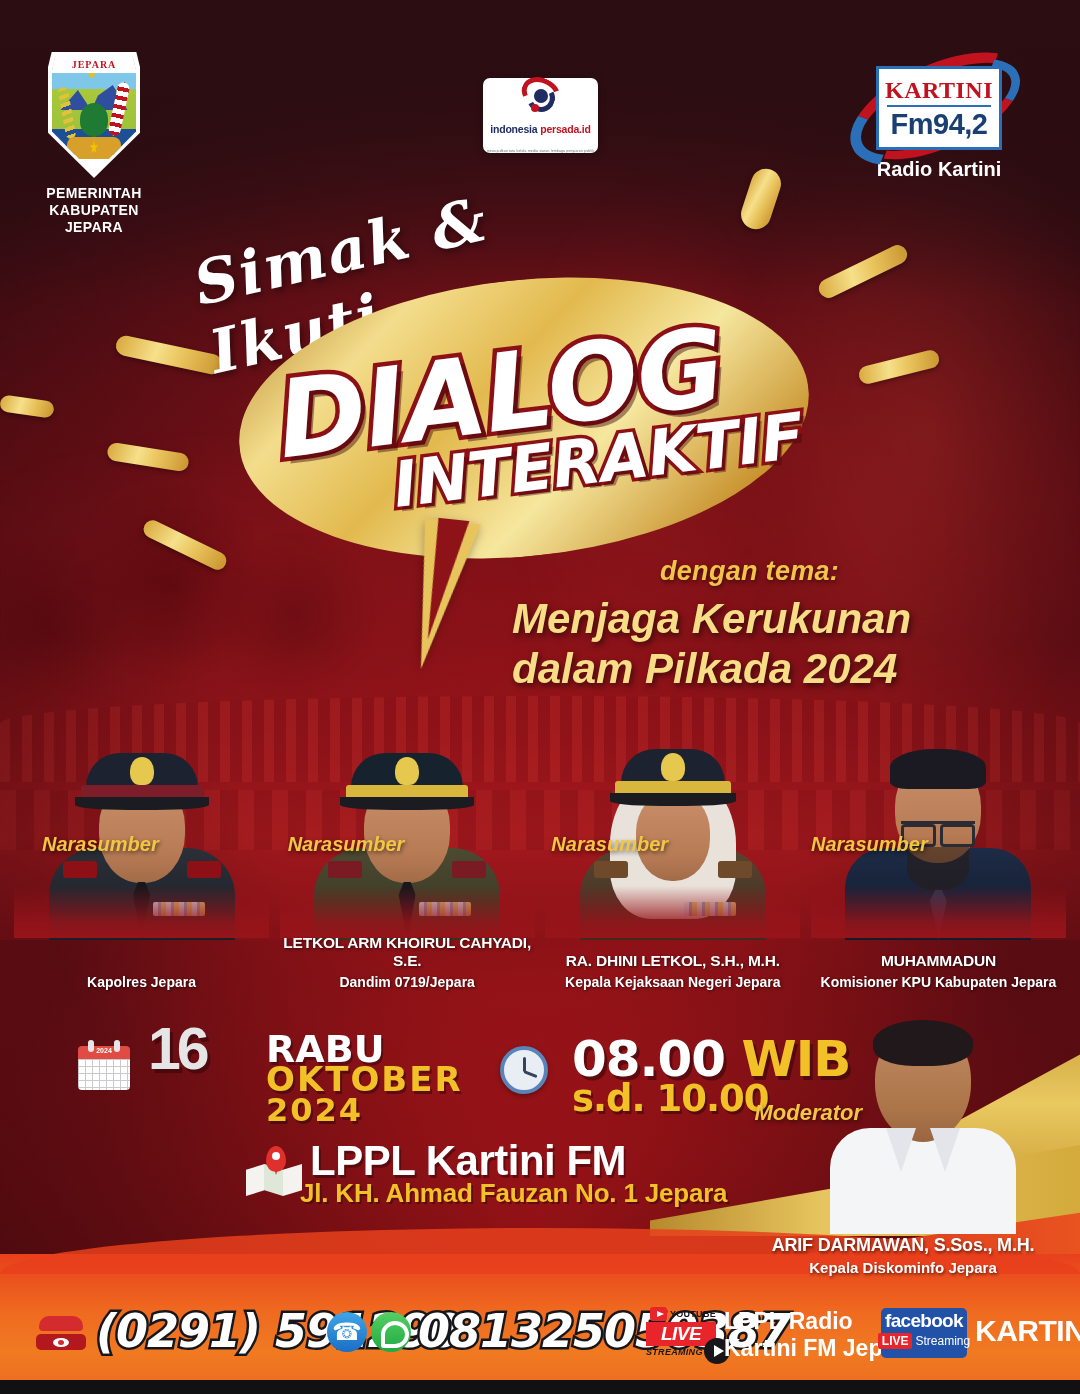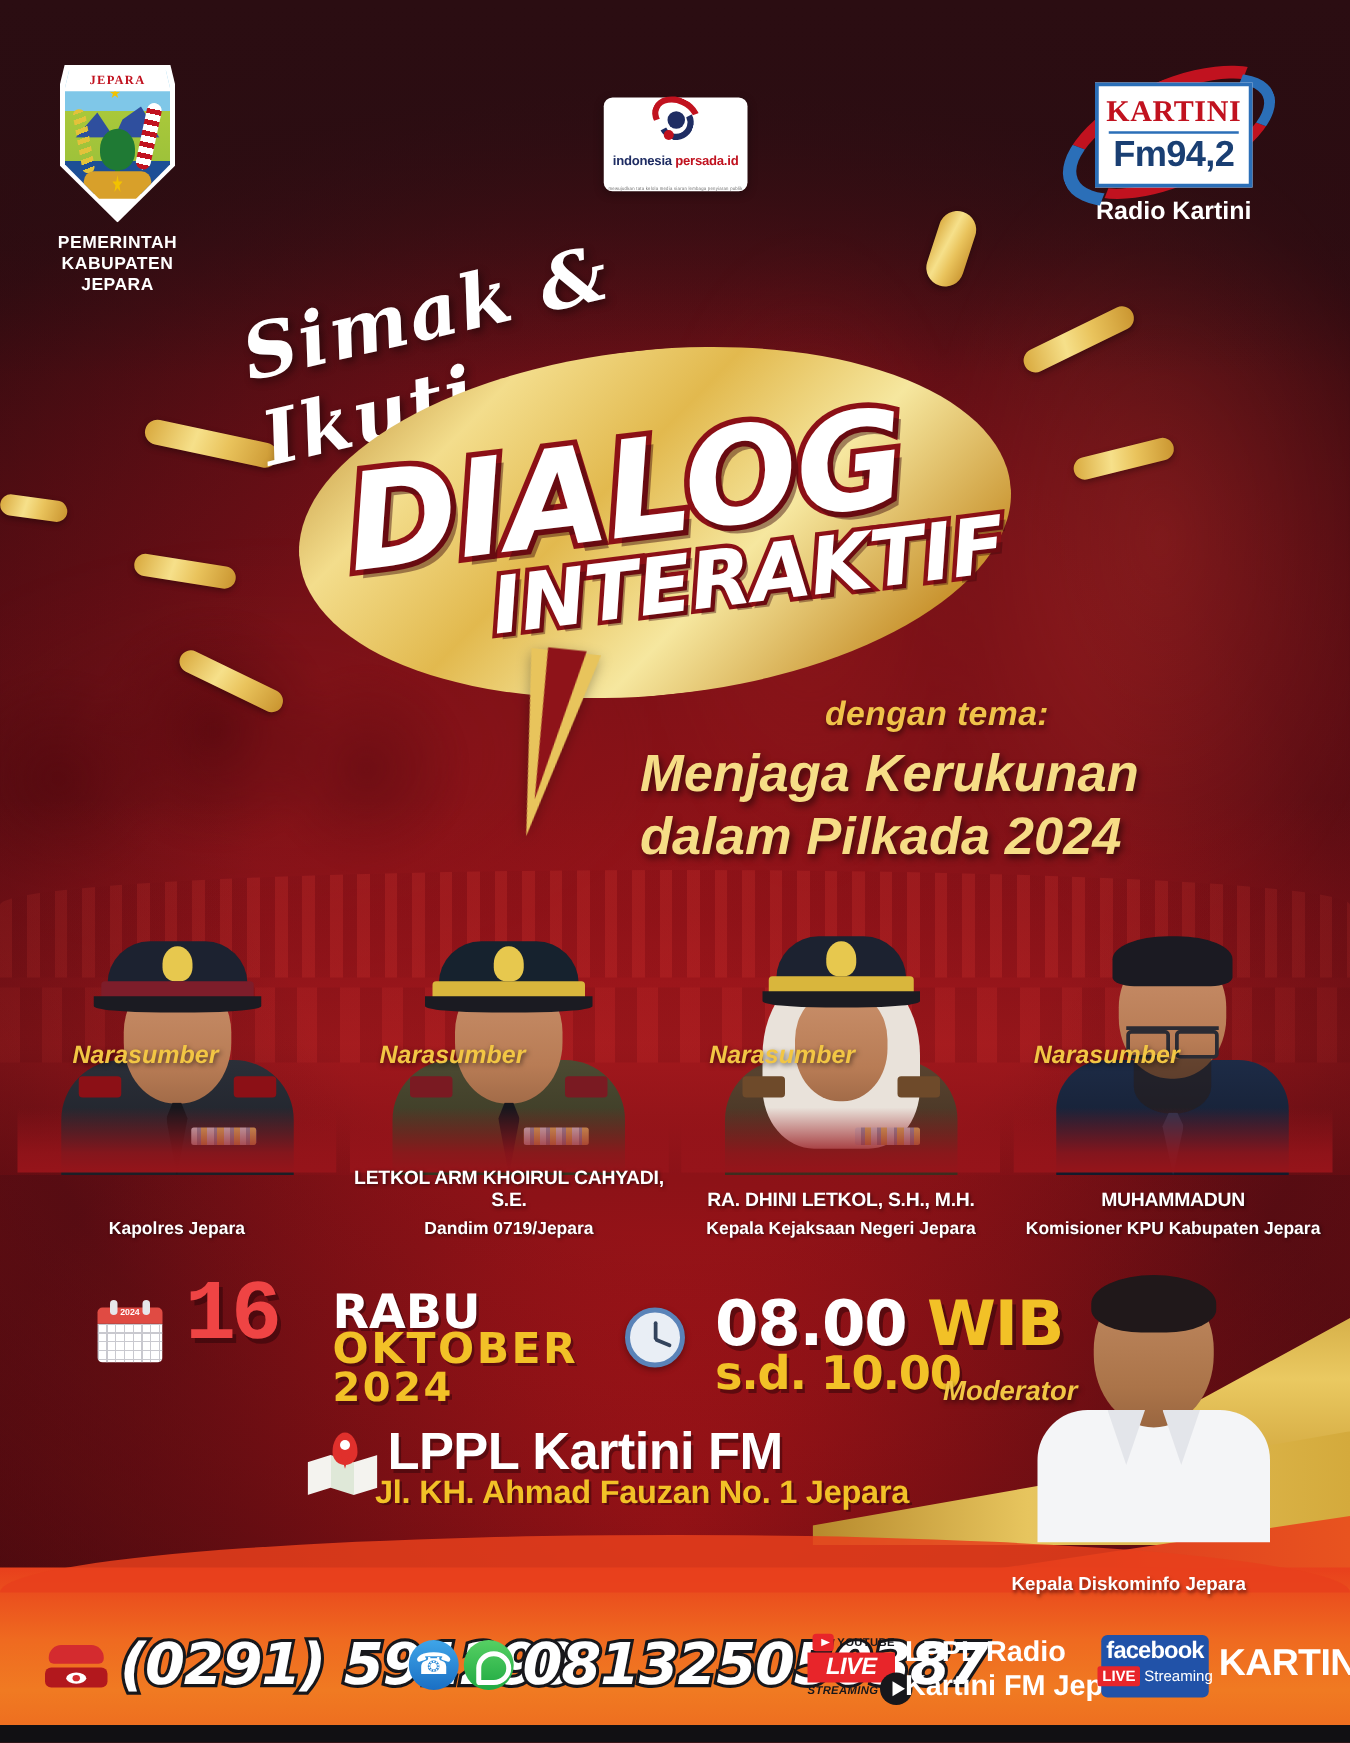--- a/index.html
+++ b/index.html
@@ -321,21 +321,20 @@
   }
   .sp-fade{
     position:absolute; left:0; right:0; bottom:62px; height:52px;
     background:linear-gradient(180deg, rgba(150,20,26,0) 0%, rgba(150,20,26,.85) 70%, rgba(150,20,26,1) 100%);
   }
   .sp-narasumber{
     position:absolute; top:98px;
     color:#f2c644; font-size:20px; font-weight:bold; font-style:italic;
     text-shadow:1px 2px 4px rgba(0,0,0,.55);
     z-index:3;
-    margin-left:16px;
   }
   .sp1 .sp-narasumber{ left:28px; }
   .sp2 .sp-narasumber{ left:8px; }
   .sp3 .sp-narasumber{ left:6px; }
   .sp4 .sp-narasumber{ left:0px; }
   .sp-name{
     position:absolute; left:-10px; right:-10px; bottom:30px;
     text-align:center; color:#fff; font-size:15.5px; font-weight:bold;
     letter-spacing:-.2px; z-index:3;
     text-shadow:1px 1px 3px rgba(0,0,0,.6);
@@ -349,24 +348,24 @@
   .cal-icon{ position:absolute; left:78px; top:1040px; width:52px; height:50px; }
   .cal-icon .c-top{ position:absolute; left:0; top:6px; width:52px; height:13px; background:#e04b43; border-radius:4px 4px 0 0; }
   .cal-icon .c-body{ position:absolute; left:0; top:19px; width:52px; height:31px; background:#fff; border-radius:0 0 4px 4px;
     background-image:repeating-linear-gradient(90deg,#c9c9cf 0 1px, transparent 1px 7px), repeating-linear-gradient(180deg,#c9c9cf 0 1px, transparent 1px 7px); }
   .cal-icon .c-yr{ position:absolute; left:0; top:7px; width:52px; text-align:center; color:#fff; font-size:7px; font-weight:bold; }
   .cal-icon .c-r1,.cal-icon .c-r2{ position:absolute; top:0; width:6px; height:12px; background:#e6e6ea; border-radius:3px; }
   .cal-icon .c-r1{ left:10px; } .cal-icon .c-r2{ right:10px; }
 
   .date-num{
     position:absolute; left:148px; top:1022px;
-    color:#ef4444; font-size:68px; font-weight:bold; line-height:.92;
+    color:#e5e5e5; font-size:59px; font-weight:bold; line-height:.92;
     letter-spacing:-4px;
     text-shadow:3px 4px 0 rgba(40,4,8,.5);
-    font-family:Liberation Mono, monospace;
+    font-family:Liberation Sans, sans-serif;
   }
   .date-day{
     position:absolute; left:266px; top:1030px;
     color:#fff; font-size:38px; font-weight:bold; letter-spacing:0; line-height:1;
     text-shadow:2px 3px 0 rgba(40,4,8,.45);
     font-family:"DejaVu Sans", sans-serif;
   }
   .date-month{
     position:absolute; left:266px; top:1062px;
     color:#f2c127; font-size:34px; font-weight:bold; letter-spacing:2px; line-height:1;
@@ -753,20 +752,21 @@
   <div class="mod-gold2"></div>
   <div class="mod-red"></div>
   <div class="mod-photo">
     <div class="shirt"></div>
     <div class="head"></div>
     <div class="hair"></div>
     <div class="collar-l"></div>
       <div class="collar-r"></div>
   </div>
   <div class="mod-label">Moderator</div>
+  <div class="mod-name">ARIF DARMAWAN, S.Sos., M.H.</div>
   <div class="mod-role">Kepala Diskominfo Jepara</div>
 
   <div class="bottom-bar">
     <div class="bb-curve"></div>
 
 
     <div class="phone-icon">
       <div class="base"></div>
         <div class="handset"></div>
         <div class="dial"></div>

